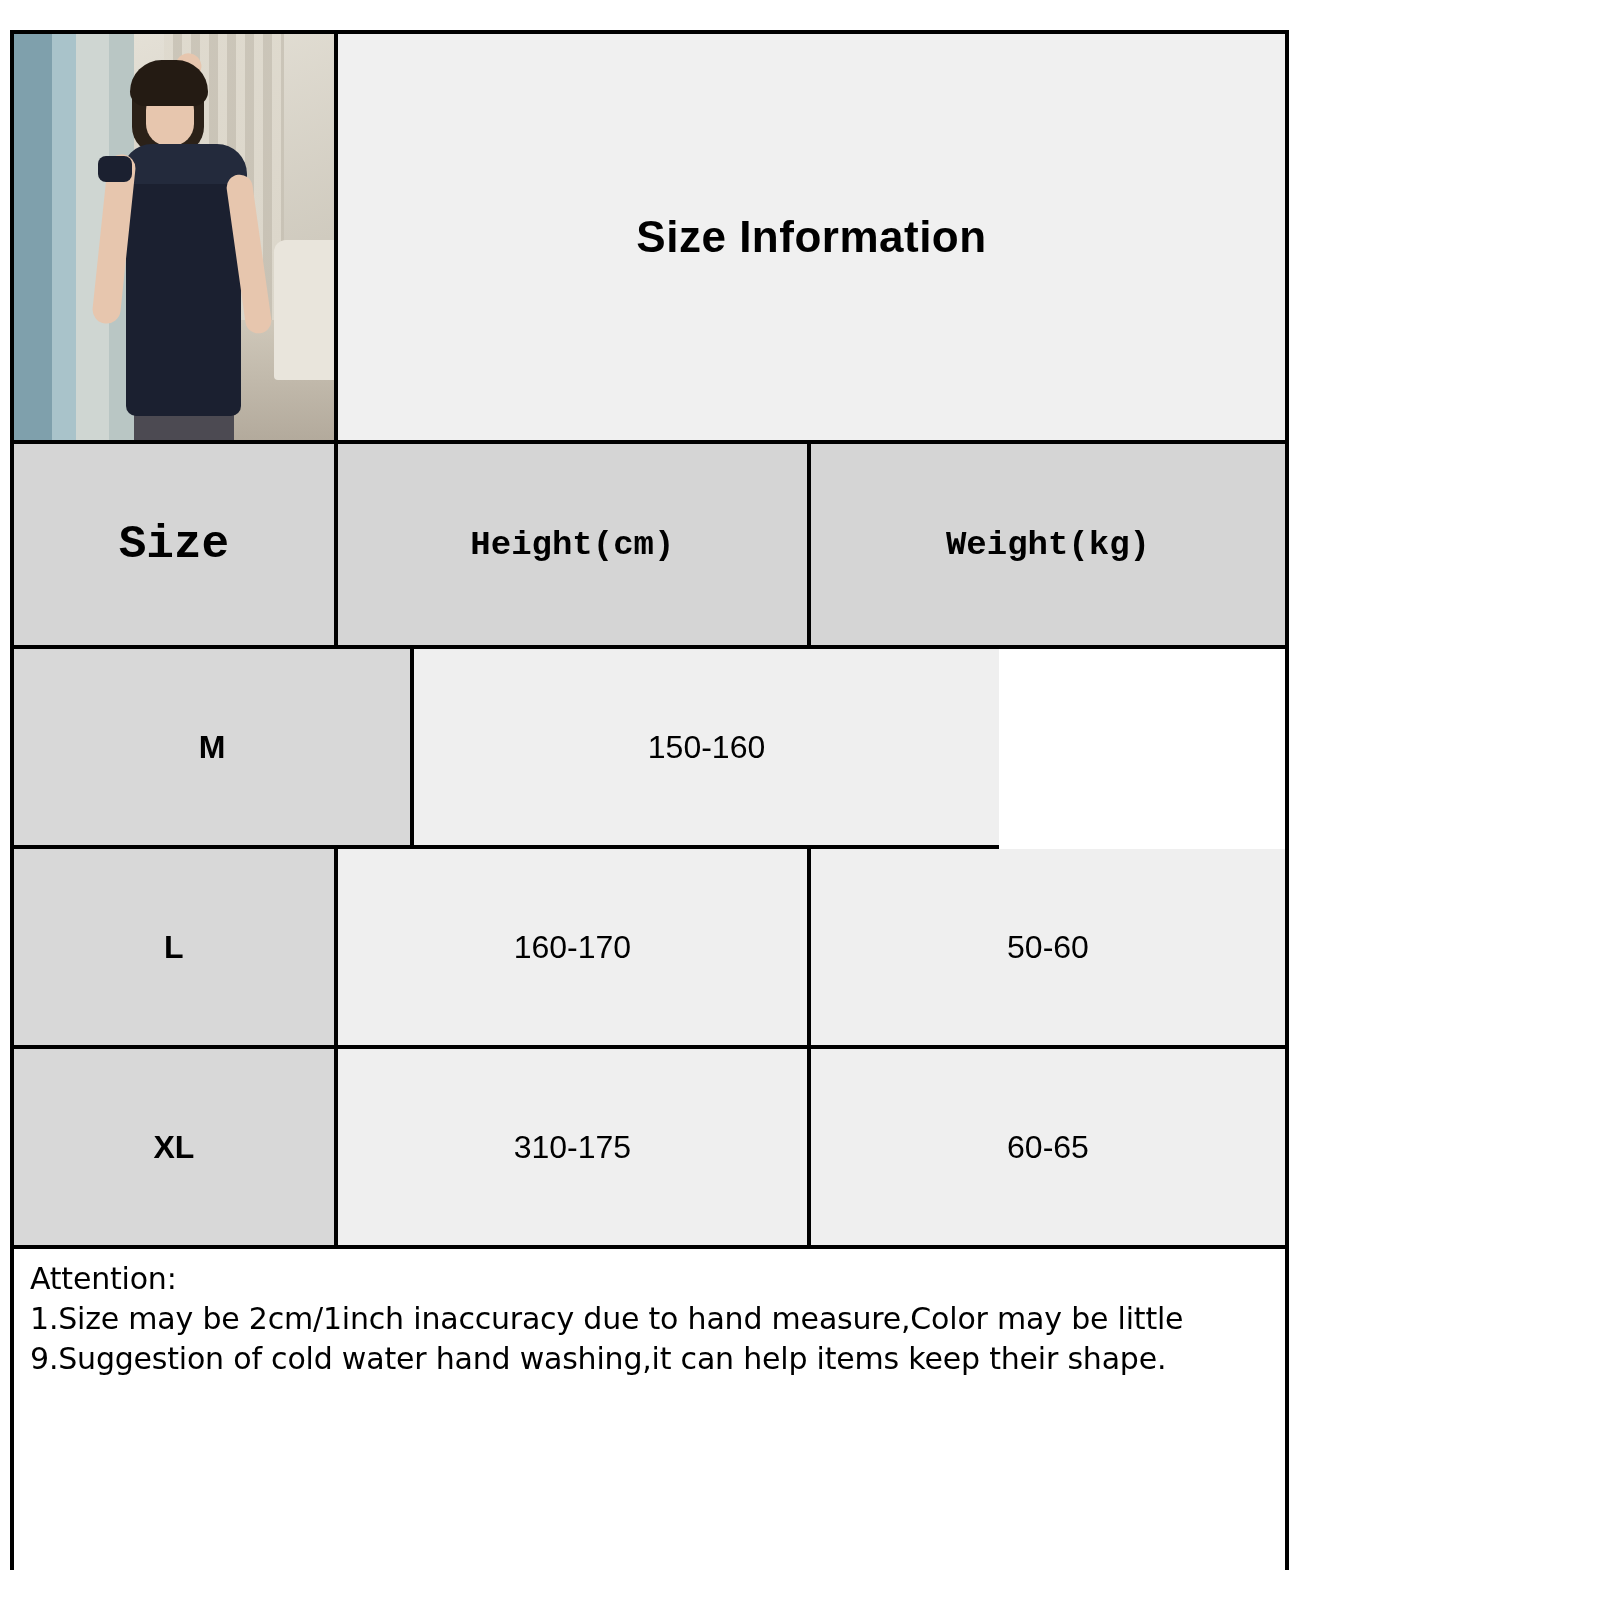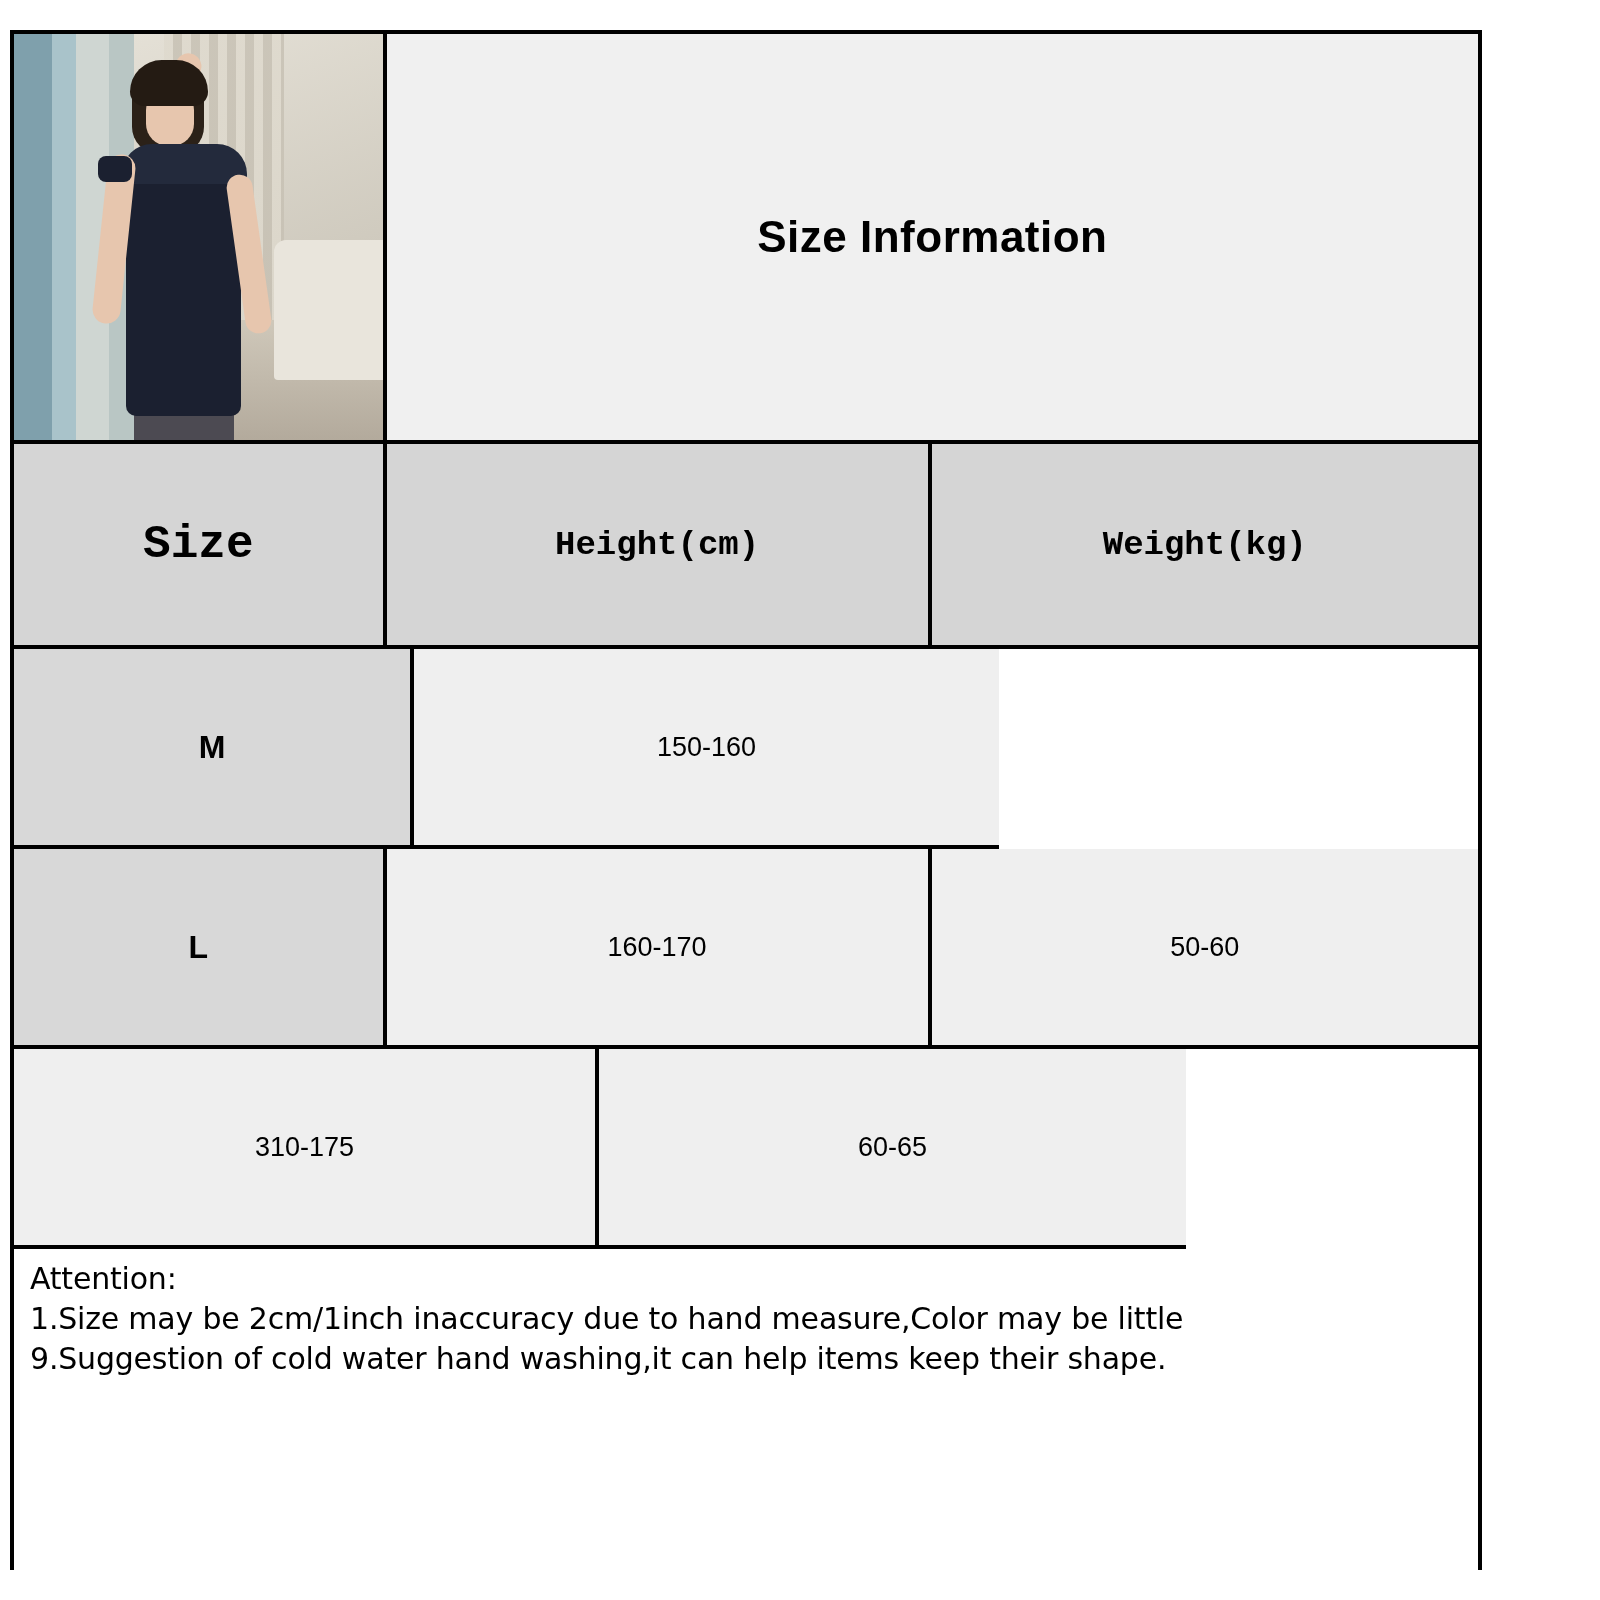--- a/index.html
+++ b/index.html
@@ -20,21 +20,21 @@
     width: 1600px;
     height: 1600px;
     box-sizing: border-box;
     background: #ffffff;
   }
 
   .table-wrap {
     position: absolute;
     left: 10px;
     top: 30px;
-    width: 1472px;
+    width: 1279px;
     height: 1540px;
     border: 4px solid #000000;
     box-sizing: border-box;
     background: #ffffff;
   }
 
   .row {
     display: flex;
     width: 100%;
     box-sizing: border-box;
@@ -185,21 +185,21 @@
 
   
   .row-data { height: 200px; }
   .data-size {
     background: #d8d8d8;
     font-size: 32px;
     font-weight: bold;
   }
   .data-val {
     background: #efefef;
-    font-size: 27px;
+    font-size: 32px;
   }
 
   
   .attention {
     box-sizing: border-box;
     width: 100%;
     height: 322px;
     padding: 10px 28px 0 16px;
     background: #ffffff;
   }
@@ -251,20 +251,21 @@
       <div class="cell col-height data-val">150-160</div>
     </div>
 
     <div class="row row-data">
       <div class="cell col-size data-size">L</div>
       <div class="cell col-height data-val">160-170</div>
       <div class="cell col-weight data-val">50-60</div>
     </div>
 
     <div class="row row-data">
+      <div class="cell col-size data-size">XL</div>
       <div class="cell col-height data-val">310-175</div>
       <div class="cell col-weight data-val">60-65</div>
     </div>
 
     <div class="attention">
       <p>Attention:</p>
       <p>1.Size may be 2cm/1inch inaccuracy due to hand measure,Color may be little</p>
       <p>9.Suggestion of cold water hand washing,it can help items keep their shape.</p>
     </div>
 

